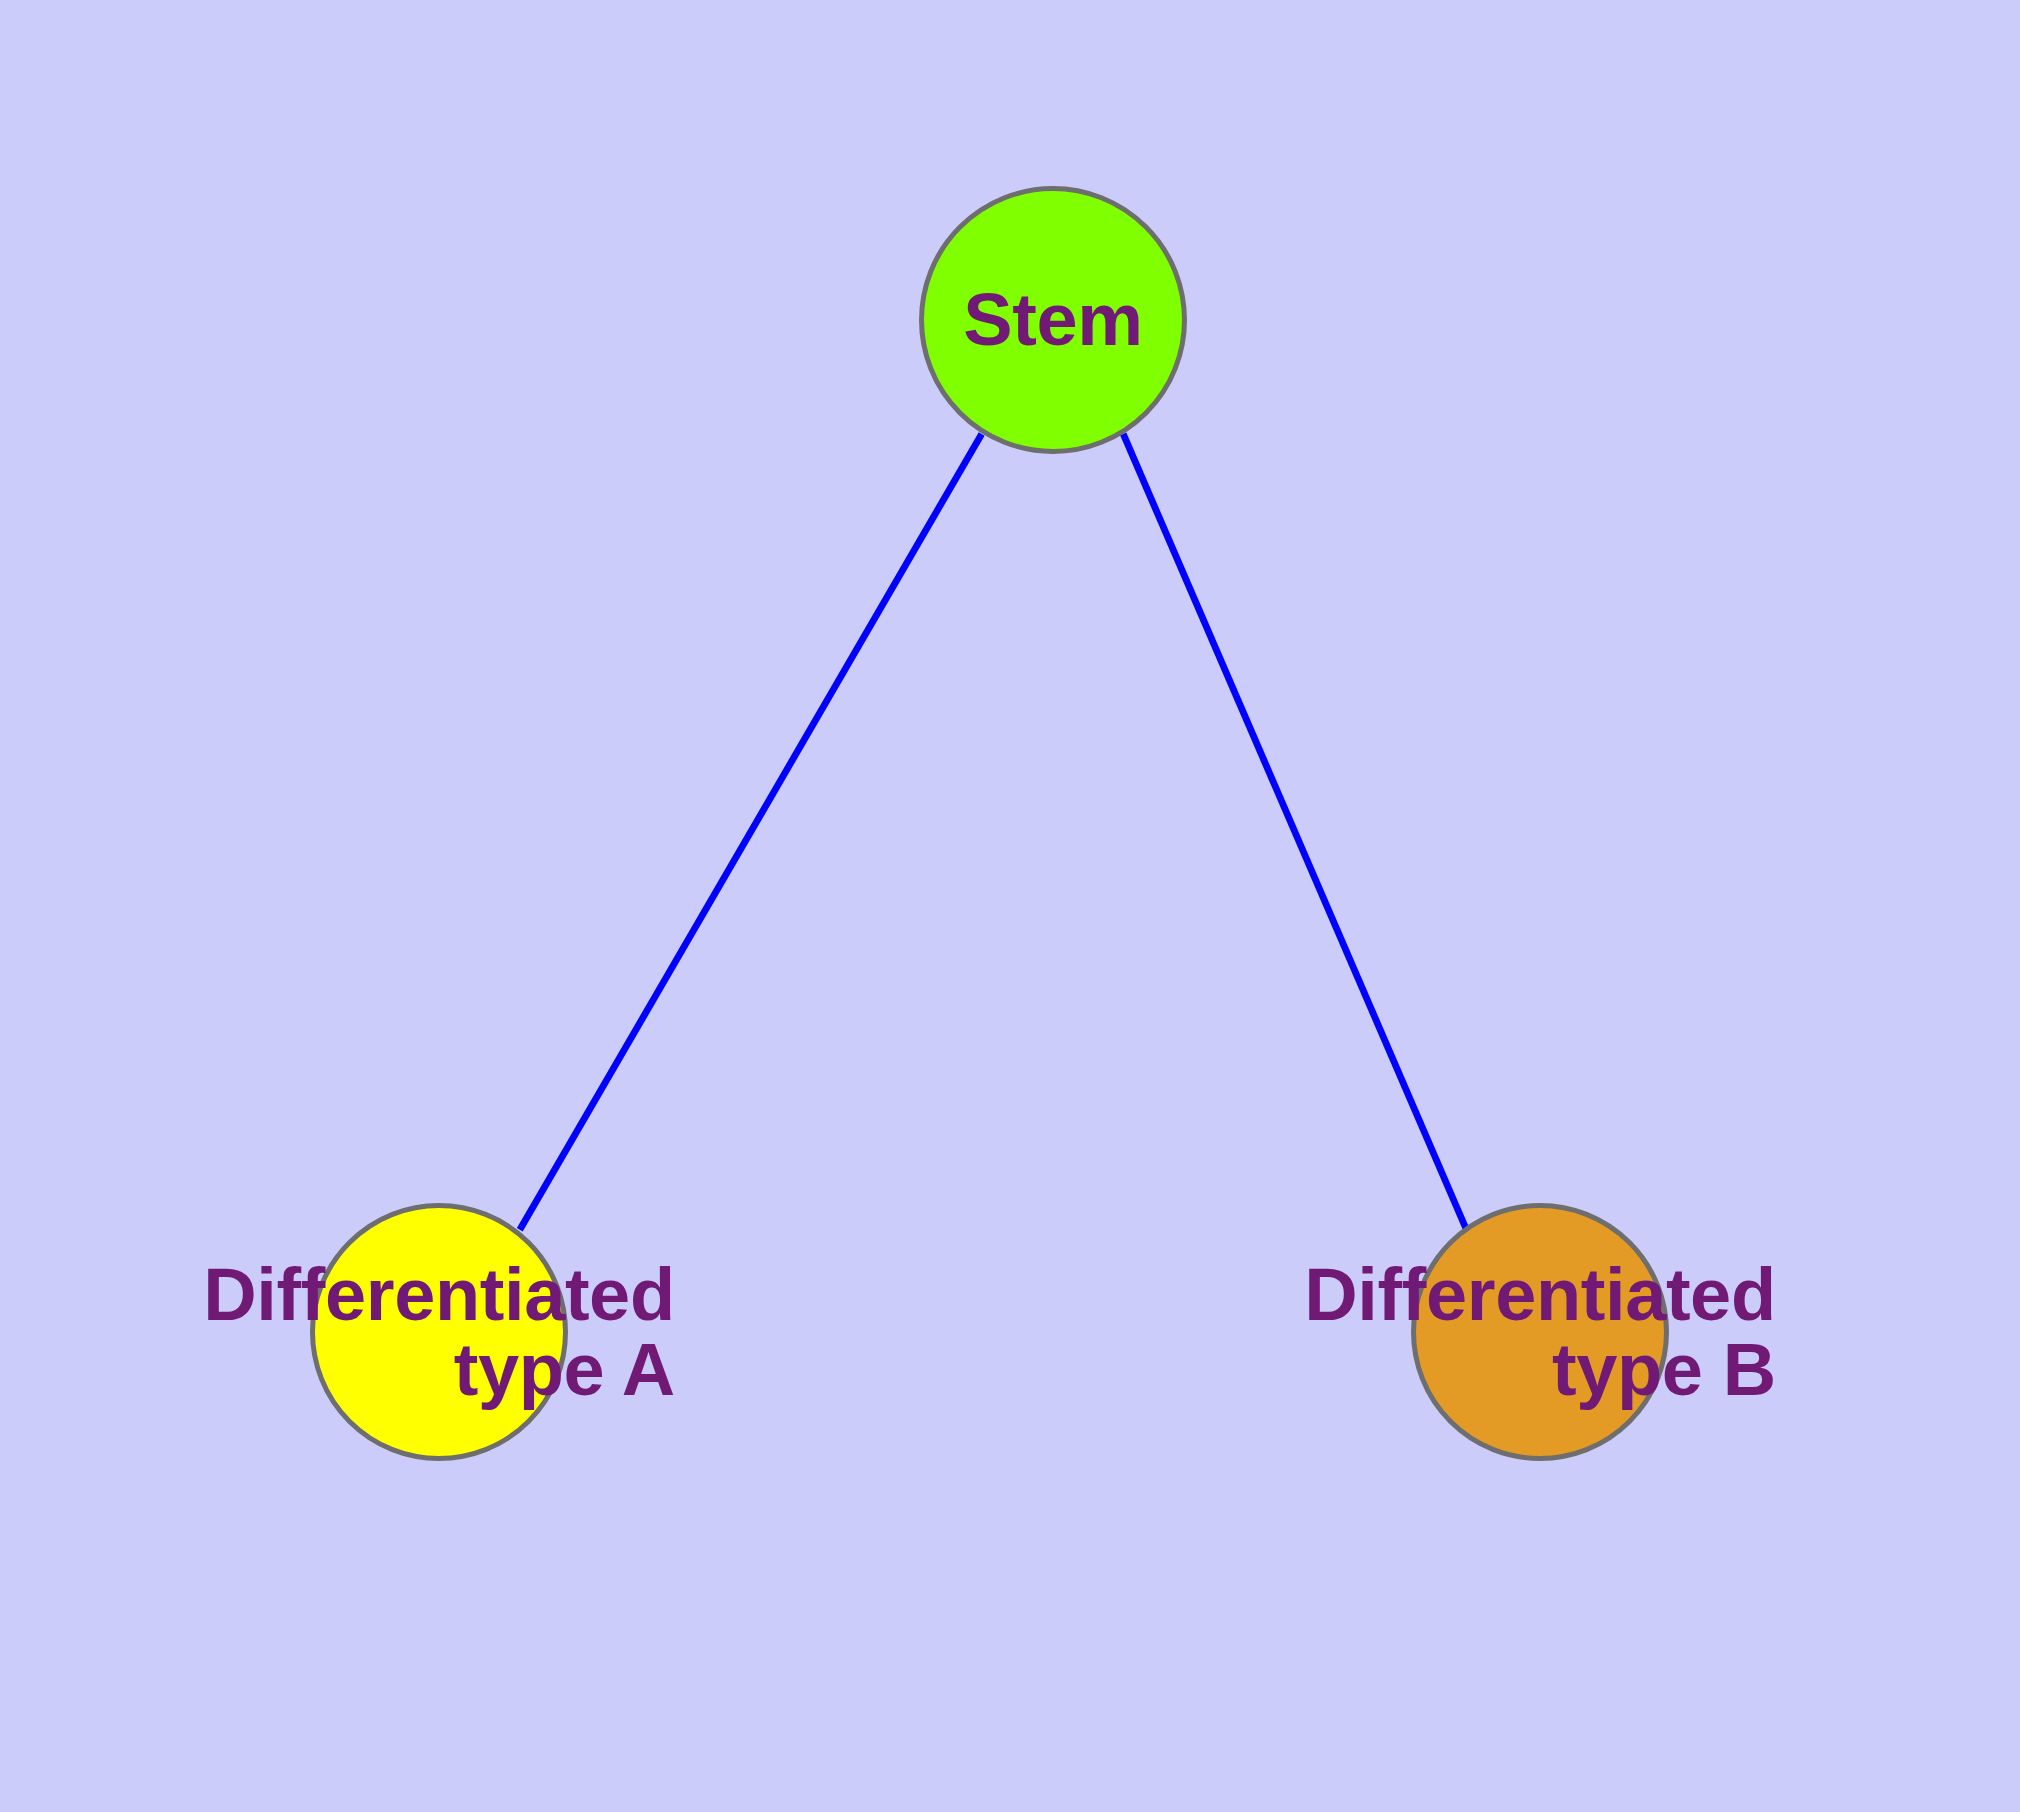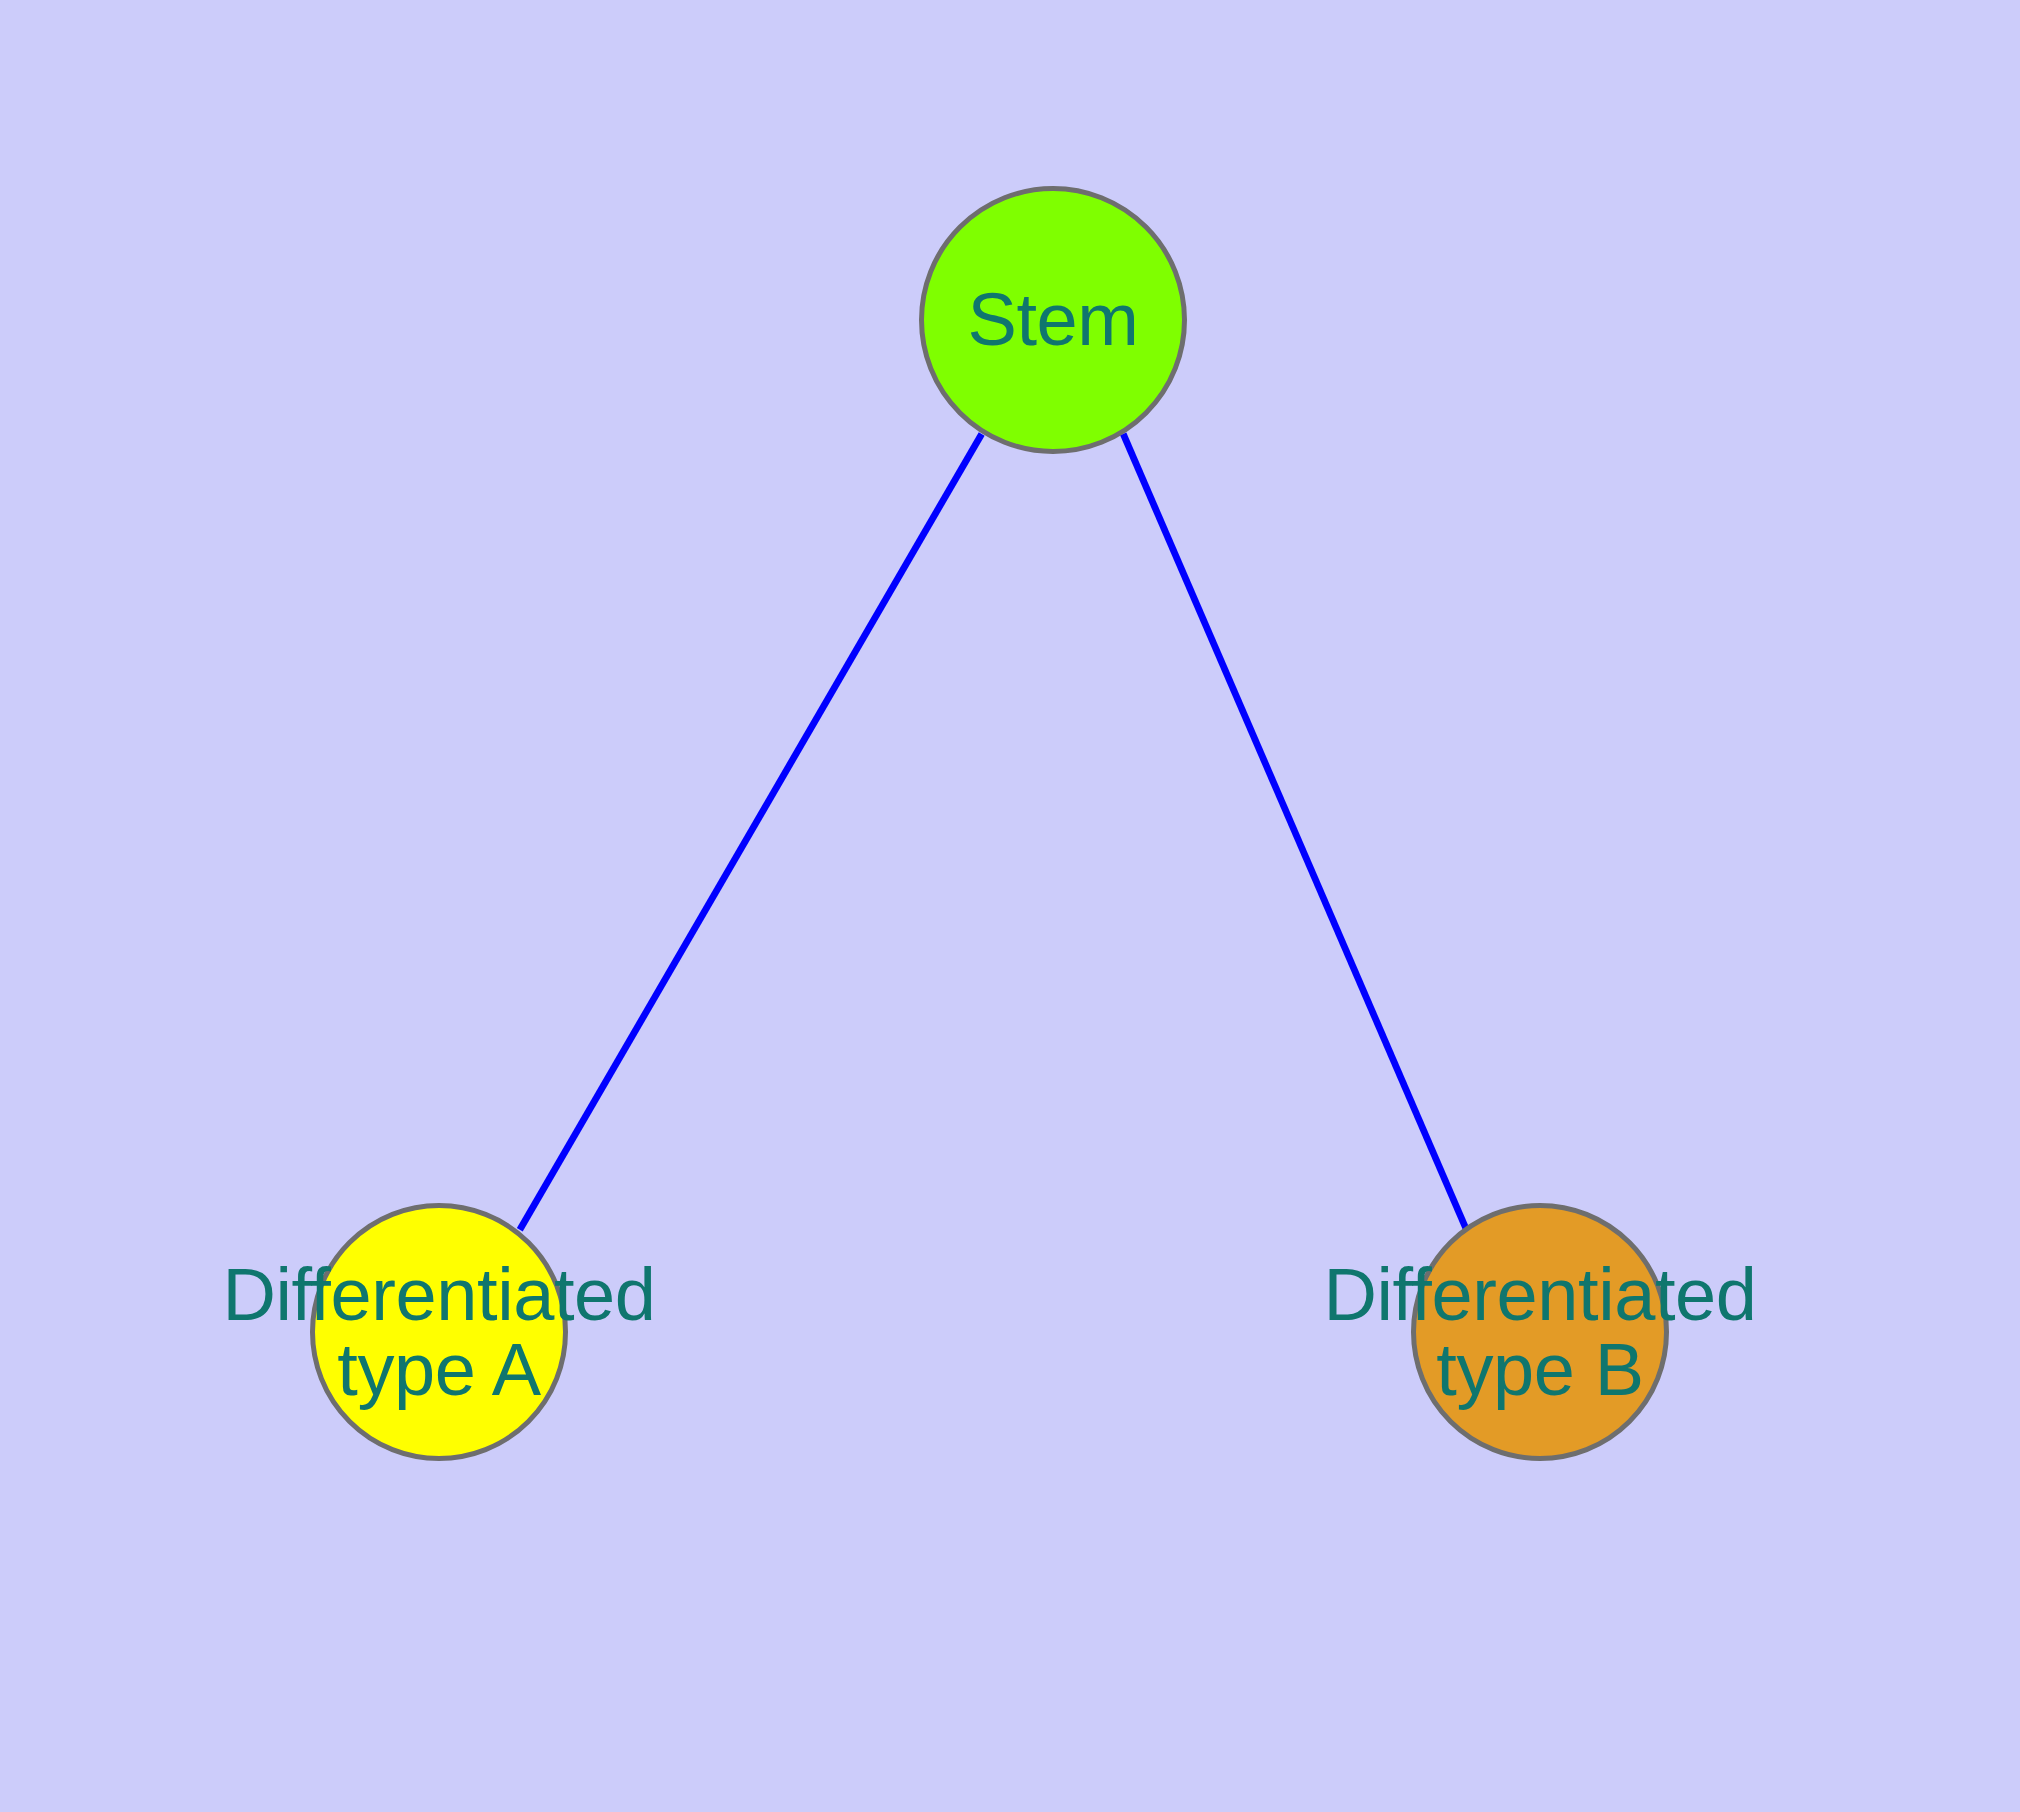--- a/index.html
+++ b/index.html
@@ -37,23 +37,23 @@
   .node-circle {
     position: absolute;
     border-radius: 50%;
     box-sizing: border-box;
     border: 5.1px solid #6e6e6e;
     z-index: 1;
   }
   .node-label {
     position: relative;
     z-index: 2;
-    font-weight: normal;
-    color: #0f766e;
-    text-align: center;
+    font-weight: bold;
+    color: #701a75;
+    text-align: right;
     white-space: pre;
     line-height: 1.02;
     letter-spacing: -0.4px;
     pointer-events: none;
   }
 
   
   #node-stem {
     left: 1053px;
     top: 320px;

